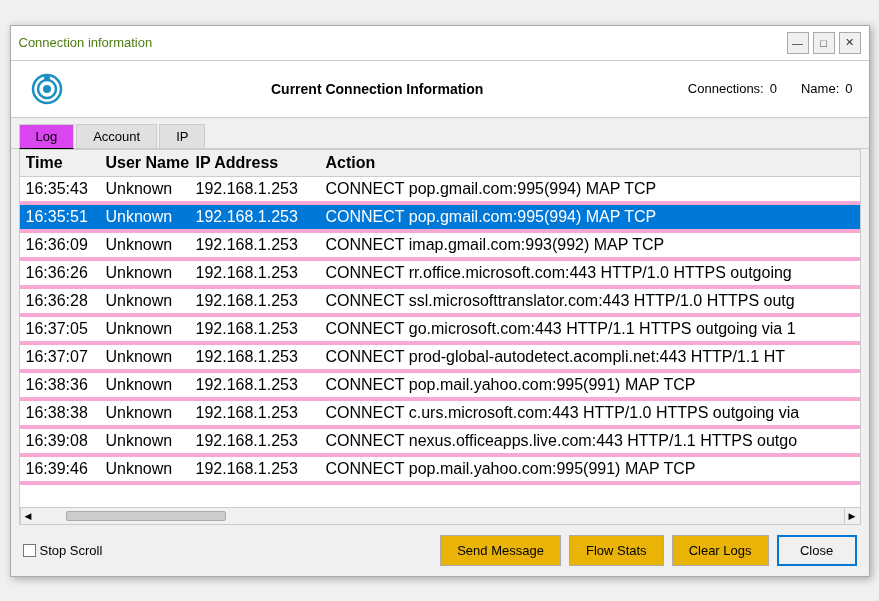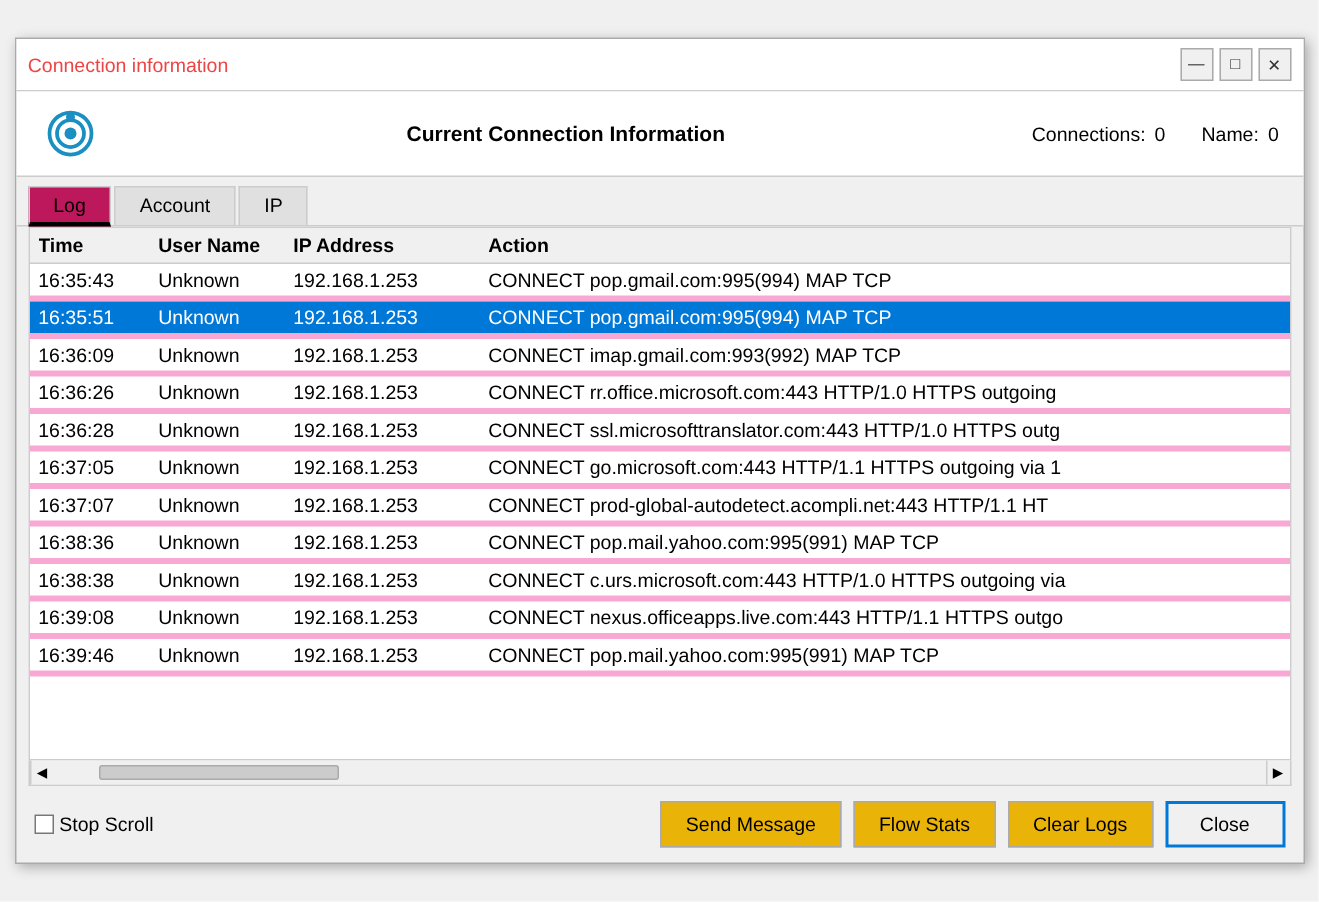--- a/index.html
+++ b/index.html
@@ -22,21 +22,21 @@
     .titlebar {
       background: #fff;
       border-bottom: 1px solid #ccc;
       padding: 6px 8px;
       display: flex;
       align-items: center;
       justify-content: space-between;
     }
     .titlebar-title {
       font-size: 13px;
-      color: #ef4444;
+      color: #4d7c0f;
     }
     .titlebar-controls {
       display: flex;
       gap: 4px;
     }
     .titlebar-btn {
       width: 22px;
       height: 22px;
       border: 1px solid #aaa;
       background: #f0f0f0;
@@ -91,22 +91,22 @@
     .tab {
       padding: 4px 16px;
       border: 1px solid #ccc;
       border-bottom: none;
       background: #e0e0e0;
       cursor: pointer;
       font-size: 13px;
       color: #000;
     }
     .tab.active {
-      background: #be185d;
-      border-bottom: 3px solid #000000;
+      background: #d946ef;
+      border-bottom: 1px solid #000000;
       z-index: 1;
       margin-bottom: -1px;
     }
 
     .content {
       background: #fff;
       margin: 0 8px;
       border: 1px solid #ccc;
     }
     .table-header {
@@ -129,21 +129,21 @@
       cursor: default;
     }
     .table-row.selected {
       background: #0078d7;
       color: #fff;
     }
     .table-cell {
       white-space: nowrap;
       overflow: hidden;
       text-overflow: ellipsis;
-      font-size: 13px;
+      font-size: 16px;
     }
 
     .scrollbar-area {
       display: flex;
       margin: 0 8px;
       border: 1px solid #ccc;
       border-top: none;
     }
     .h-scrollbar {
       flex: 1;

